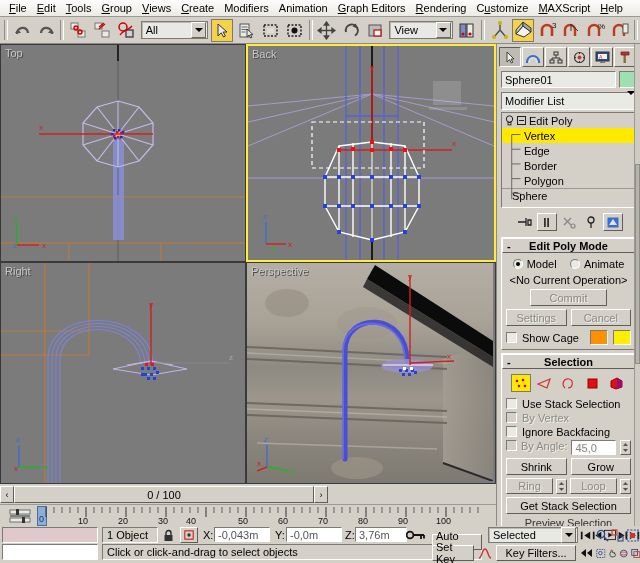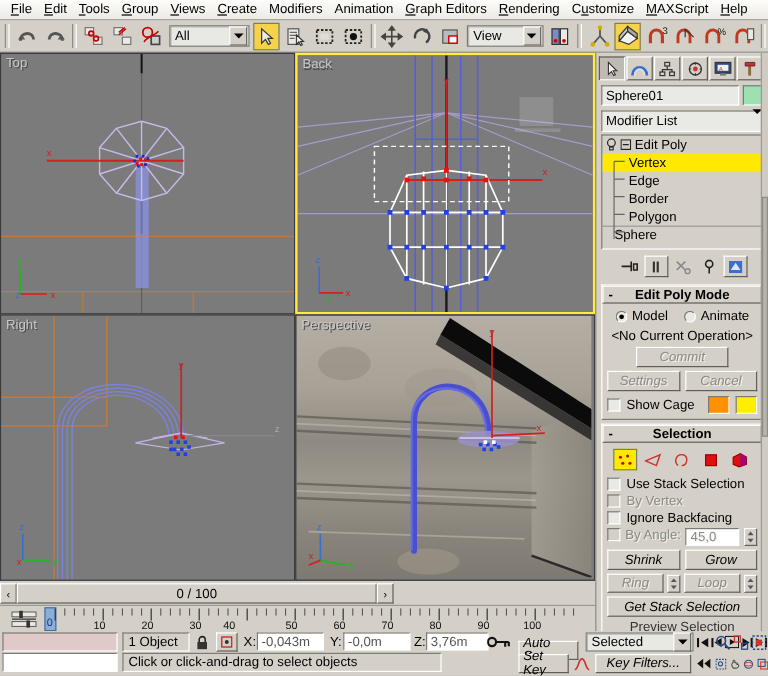--- a/index.html
+++ b/index.html
@@ -94,21 +94,21 @@
     background: #d4d0c8; border: 1px solid; border-color: #7b7b75 #fff #fff #7b7b75;
   }
   .numfield {
     background: #ffffff; border: 1px solid; border-color: #7b7b75 #fff #fff #7b7b75;
     height: 15px; display: flex; align-items: center; padding-left: 3px;
     font-size: 11px; color: #555; min-width: 52px;
   }
   .btn3d {
     background: #d4d0c8; border: 1px solid; border-color: #fff #5f5f59 #5f5f59 #fff;
     display: flex; align-items: center; justify-content: center;
-    font-size: 11px; color: #000; cursor: default; padding: 0 3px; font-style: italic;
+    font-size: 11px; color: #000; cursor: default; padding: 0 3px;
   }
   .btn3d.dis { color: #8a8a84; text-shadow: 1px 1px 0 #f2f0ec; }
 
   
   .cmdpanel {
     position: absolute; left: 496px; top: 44px; width: 144px; height: 482px;
     background: #d4d0c8; border-left: 1px solid #8b8b85; overflow: hidden;
   }
   .cptabs { display: flex; padding: 3px 2px 2px 2px; gap: 1px; }
   .cptab {
@@ -762,21 +762,21 @@
       <span>3,76m</span>
     </div>
 
     <div style="position:absolute;left:405px;top:1px;width:22px;height:16px;display:flex;align-items:center;justify-content:center">
       <svg width="20" height="12" viewBox="0 0 20 12">
           <circle cx="4" cy="6" r="3.4" fill="none" stroke="#111" stroke-width="1.8"></circle>
           <path d="M7 6 H18 M15 6 V10 M18 6 V9.5" stroke="#111" stroke-width="1.8" fill="none"></path>
         </svg>
     </div>
 
-    <div class="sunk" style="position:absolute;left:102px;top:18px;width:266px;height:16px;display:flex;align-items:center;padding-left:4px">
+    <div class="sunk" style="position:absolute;left:102px;top:18px;width:380px;height:16px;display:flex;align-items:center;padding-left:4px">
       <span>Click or click-and-drag to select objects</span>
     </div>
 
     <div class="btn3d" style="position:absolute;left:432px;top:8px;width:50px;height:16px">
       <span>Auto Key</span>
     </div>
     <div class="btn3d" style="position:absolute;left:432px;top:19px;width:42px;height:16px">
       <span>Set Key</span>
     </div>
     <div style="position:absolute;left:476px;top:19px;width:18px;height:16px;display:flex;align-items:center;justify-content:center">

